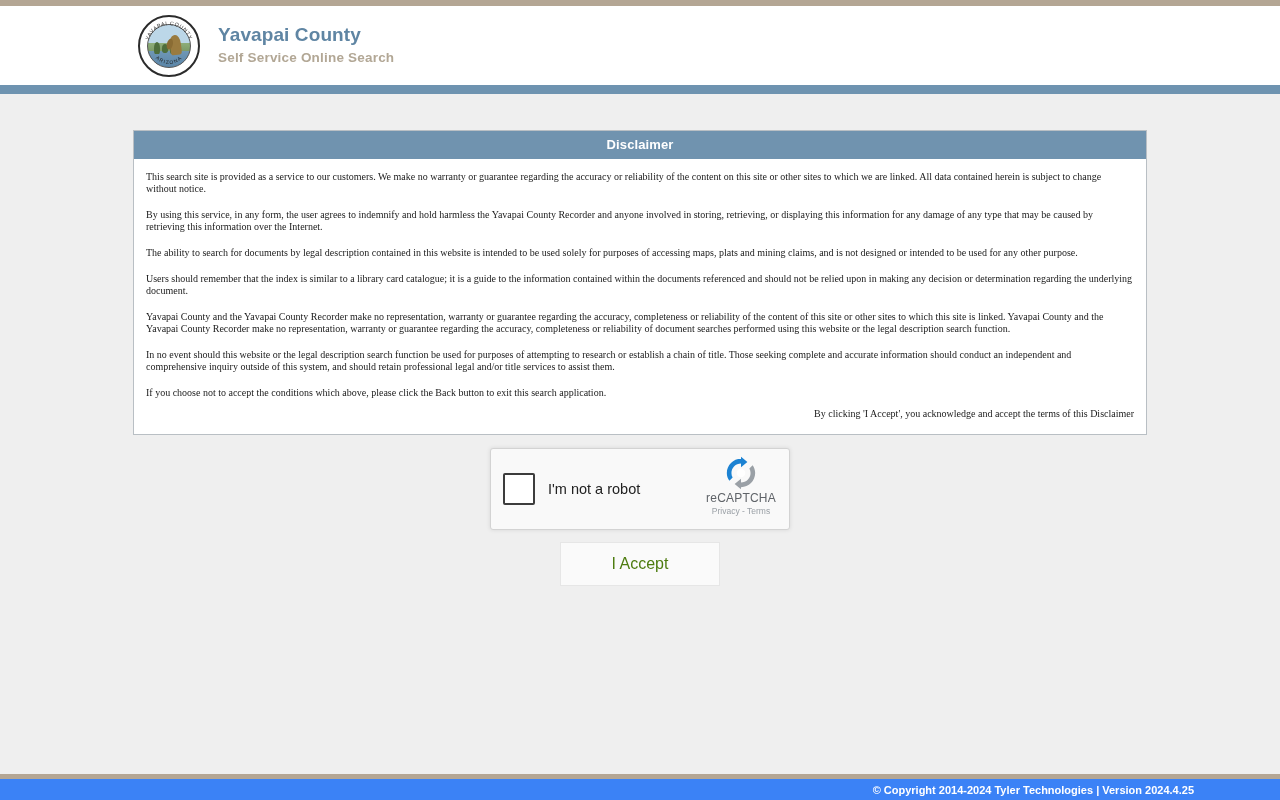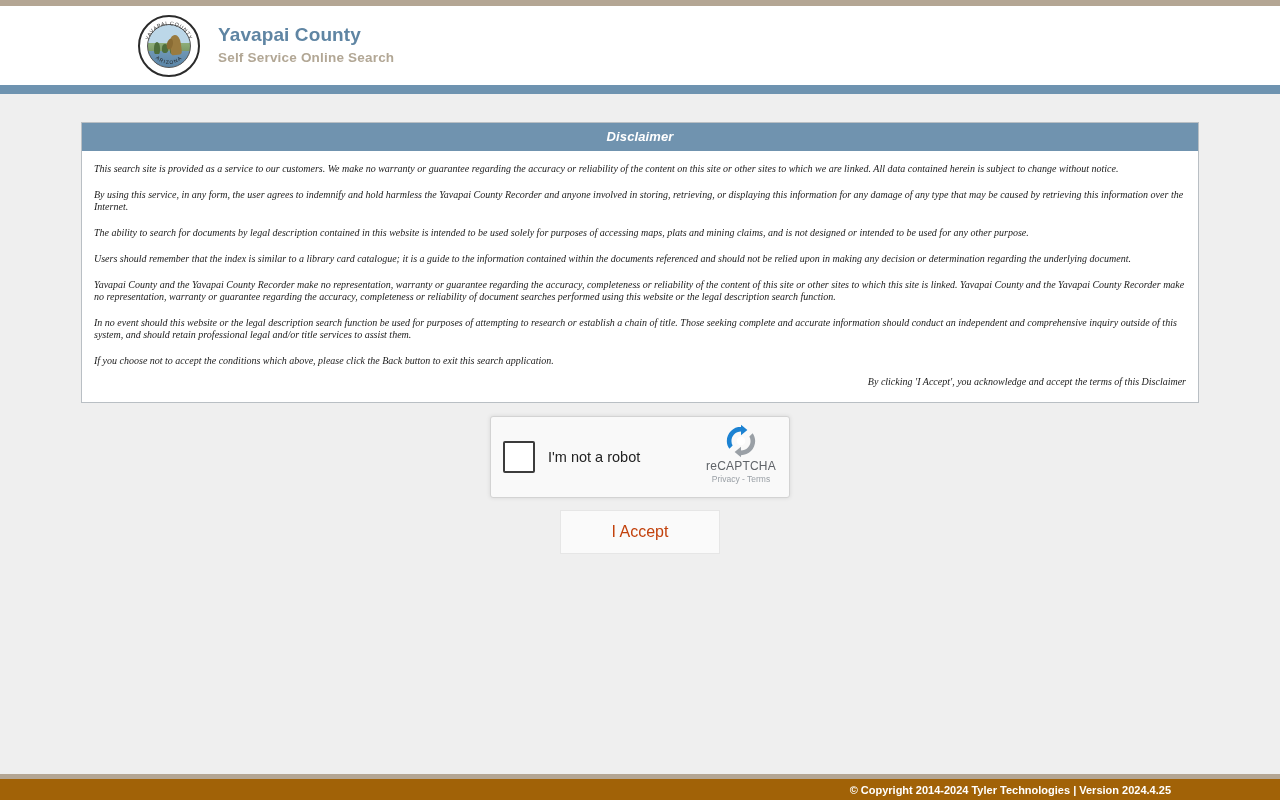--- a/index.html
+++ b/index.html
@@ -117,26 +117,25 @@
     height: 9px;
     background: #6e93b0;
     width: 100%;
   }
 
   
   .content {
     padding-top: 28px;
   }
   .panel {
-    width: 1118px;
-    margin: 0 auto;
+    width: 1014px;
+    margin: 8px auto;
     background: #ffffff;
     border: 1px solid #b9bfc4;
     box-sizing: border-box;
-    font-style: italic;
   }
   .panel-header {
     background: #7093af;
     color: #ffffff;
     font-size: 13px;
     font-weight: bold;
     text-align: center;
     padding: 6px 0 7px 0;
     letter-spacing: 0.1px;
   }
@@ -221,49 +220,49 @@
   .accept-wrap {
     display: flex;
     justify-content: center;
     margin-top: 12px;
   }
   .accept-btn {
     width: 160px;
     height: 44px;
     background: #fafafa;
     border: 1px solid #e6e6e6;
-    color: #c2410c;
+    color: #4d7c0f;
     font-size: 16px;
     font-family: "Liberation Sans", sans-serif;
     cursor: default;
   }
 
   
   .footer-stripe {
     position: absolute;
     bottom: 21px;
     left: 0;
     width: 100%;
     height: 5px;
     background: #b4a694;
   }
   .footer-bar {
     position: absolute;
     bottom: 0;
     left: 0;
     width: 100%;
     height: 21px;
-    background: #a16207;
+    background: #3b82f6;
     color: #ffffff;
     font-size: 11px;
     font-weight: bold;
     display: flex;
     align-items: center;
     justify-content: flex-end;
-    padding-right: 109px;
+    padding-right: 86px;
     box-sizing: border-box;
   }
 </style>
 </head>
 <body>
 
 <div class="top-stripe"></div>
 
 <div class="site-header">
   <div class="seal">

